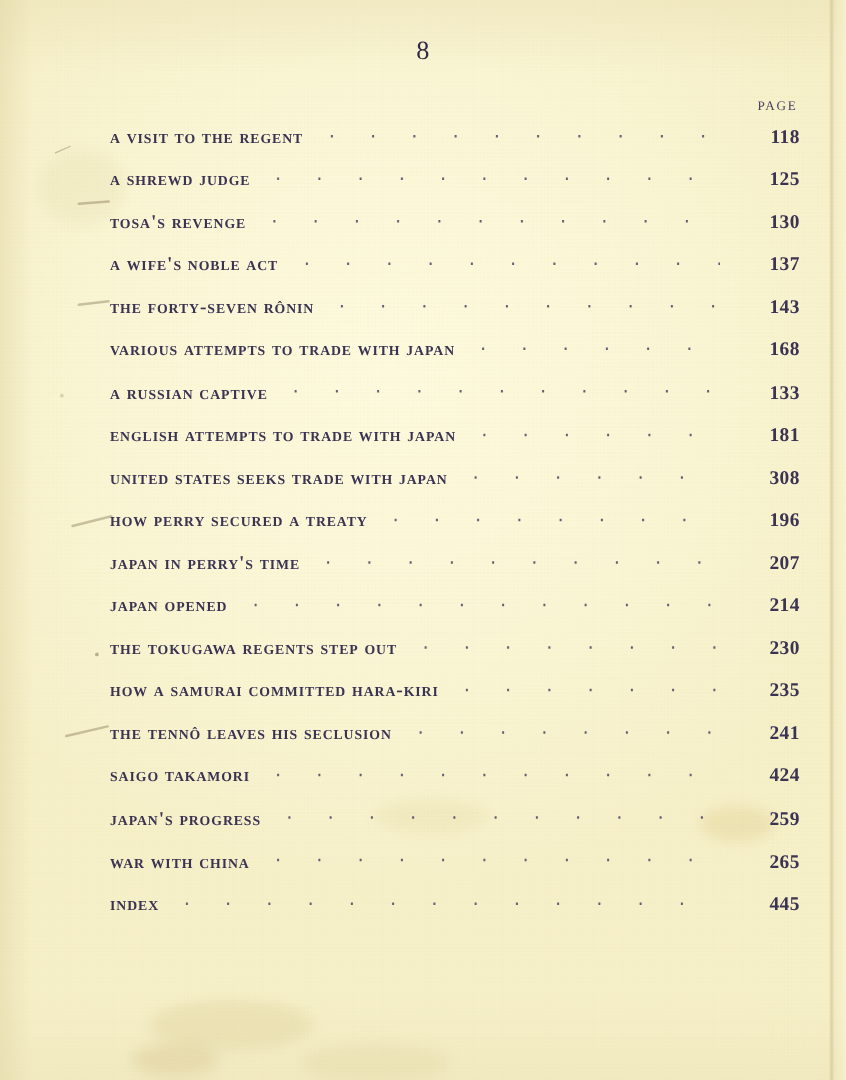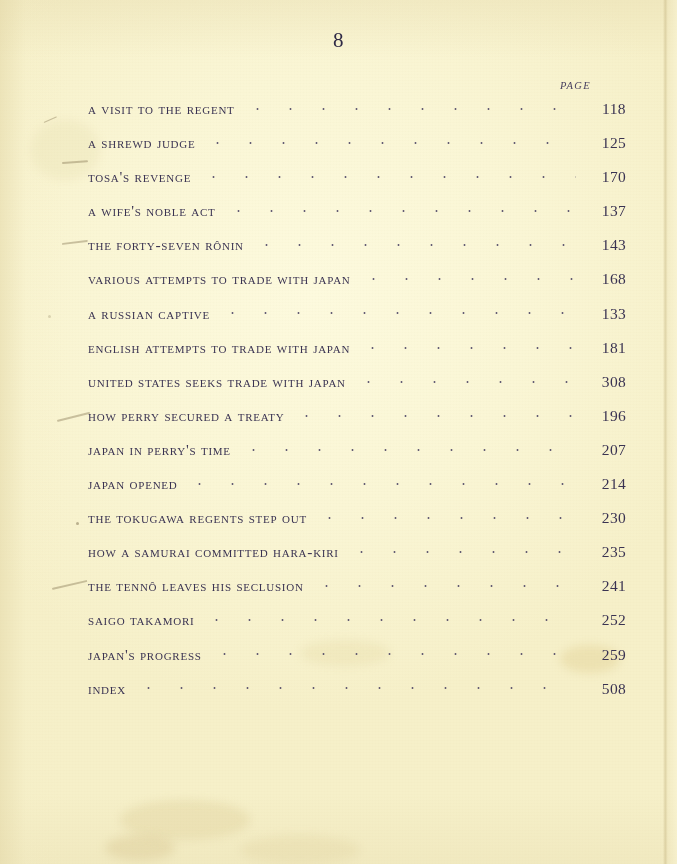--- a/index.html
+++ b/index.html
@@ -75,43 +75,43 @@
     color: #2f2a46;
     letter-spacing: 0.5px;
   }
 
   
   .page-col-head {
     position: absolute;
     top: 80px;
     left: 560px;
     width: 78px;
-    text-align: left;
+    text-align: right;
     font-size: 10.5px;
     letter-spacing: 1.4px;
     color: #4a4261;
     font-variant: small-caps;
     text-transform: uppercase;
-    font-style: italic;
   }
 
   
   .toc {
     position: absolute;
     top: 98px;
     left: 88px;
     width: 552px;
   }
 
   .toc-row {
     position: relative;
     height: 34.1px;
     display: flex;
     align-items: baseline;
     white-space: nowrap;
+    font-weight: bold;
   }
 
   .entry-title {
     font-size: 15.5px;
     letter-spacing: 0.75px;
     color: #3a3352;
     font-variant: small-caps;
     text-transform: lowercase;
     flex: 0 0 auto;
   }
@@ -134,21 +134,21 @@
     height: 2px;
     background-image: radial-gradient(circle, #4a4263 0.9px, rgba(0,0,0,0) 1.2px);
     background-size: 33px 2px;
     background-repeat: repeat-x;
     opacity: 0.85;
   }
 
   .entry-page {
     flex: 0 0 auto;
     width: 52px;
-    text-align: center;
+    text-align: right;
     padding-left: 6px;
     font-size: 15.5px;
     color: #3a3352;
     letter-spacing: 0.4px;
   }
 
   
   .pencil {
     position: absolute;
     background: rgba(120,105,70,0.38);
@@ -201,21 +201,21 @@
         <span class="entry-page">118</span>
       </div>
       <div class="toc-row">
         <span class="entry-title">A Shrewd Judge</span>
         <span class="leader"></span>
         <span class="entry-page">125</span>
       </div>
       <div class="toc-row">
         <span class="entry-title">Tosa's Revenge</span>
         <span class="leader"></span>
-        <span class="entry-page">170</span>
+        <span class="entry-page">130</span>
       </div>
       <div class="toc-row">
         <span class="entry-title">A Wife's Noble Act</span>
         <span class="leader"></span>
         <span class="entry-page">137</span>
       </div>
       <div class="toc-row">
         <span class="entry-title">The Forty-seven Rônin</span>
         <span class="leader"></span>
         <span class="entry-page">143</span>
@@ -266,27 +266,32 @@
         <span class="entry-page">235</span>
       </div>
       <div class="toc-row">
         <span class="entry-title">The Tennô leaves his Seclusion</span>
         <span class="leader"></span>
         <span class="entry-page">241</span>
       </div>
       <div class="toc-row">
         <span class="entry-title">Saigo Takamori</span>
         <span class="leader"></span>
-        <span class="entry-page">252</span>
+        <span class="entry-page">424</span>
       </div>
       <div class="toc-row">
         <span class="entry-title">Japan's Progress</span>
         <span class="leader"></span>
         <span class="entry-page">259</span>
       </div>
       <div class="toc-row">
+        <span class="entry-title">War with China</span>
+        <span class="leader"></span>
+        <span class="entry-page">265</span>
+      </div>
+      <div class="toc-row">
         <span class="entry-title">Index</span>
         <span class="leader"></span>
-        <span class="entry-page">508</span>
+        <span class="entry-page">445</span>
       </div>
     </div>
 
 </div>
 
 </body></html>

